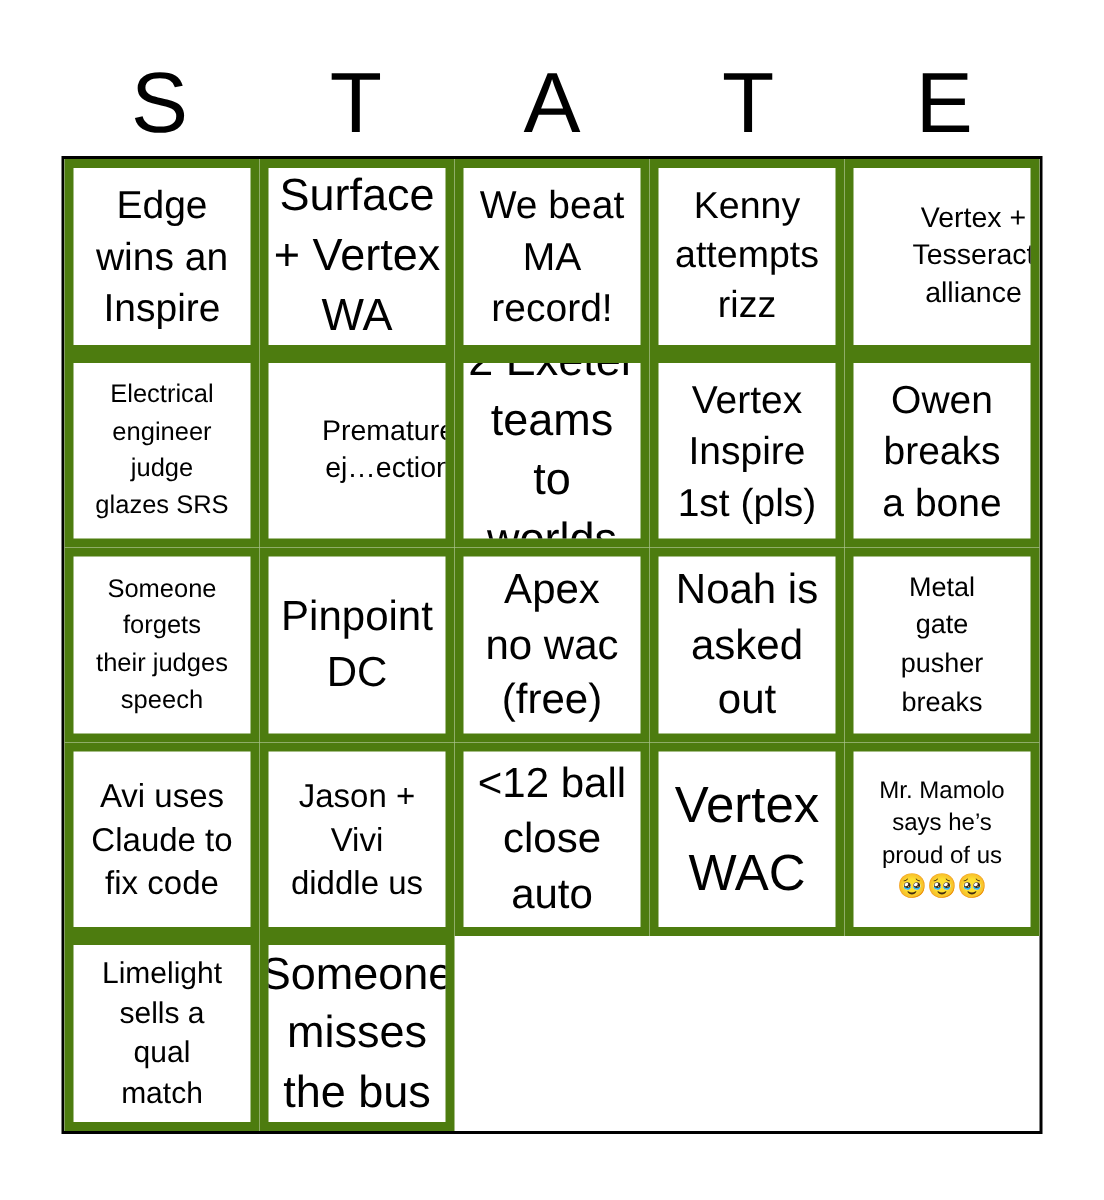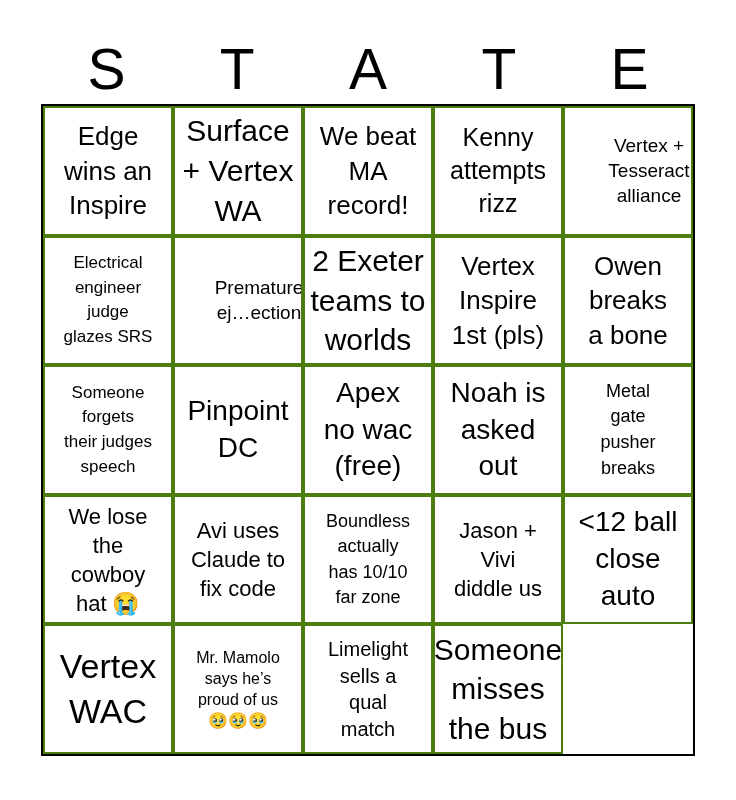--- a/index.html
+++ b/index.html
@@ -34,21 +34,21 @@
   .grid {
     margin-top: 2px;
     width: 650px;
     height: 648px;
     border: 2px solid #000000;
     display: grid;
     grid-template-columns: repeat(5, 1fr);
     grid-template-rows: repeat(5, 1fr);
   }
   .cell {
-    border: 2px solid #4d7c0f;
+    border: 6px solid #4d7c0f;
     display: flex;
     align-items: center;
     justify-content: center;
     text-align: center;
     white-space: pre-line;
     line-height: 1.32;
     padding: 2px;
     overflow: hidden;
     background: #ffffff;
     cursor: pointer;
@@ -121,31 +121,23 @@
 no wac
 (free)</div>
     <div class="cell fs28">Noah is
 asked
 out</div>
     <div class="cell fs18">Metal
 gate
 pusher
 breaks</div>
 
-    <div class="cell fs22">We lose
-the
-cowboy
-hat 😭</div>
     <div class="cell fs22">Avi uses
 Claude to
 fix code</div>
-    <div class="cell fs18">Boundless
-actually
-has 10/10
-far zone</div>
     <div class="cell fs22">Jason +
 Vivi
 diddle us</div>
     <div class="cell fs28">&lt;12 ball
 close
 auto</div>
 
     <div class="cell fs34">Vertex
 WAC</div>
     <div class="cell fs16">Mr. Mamolo

